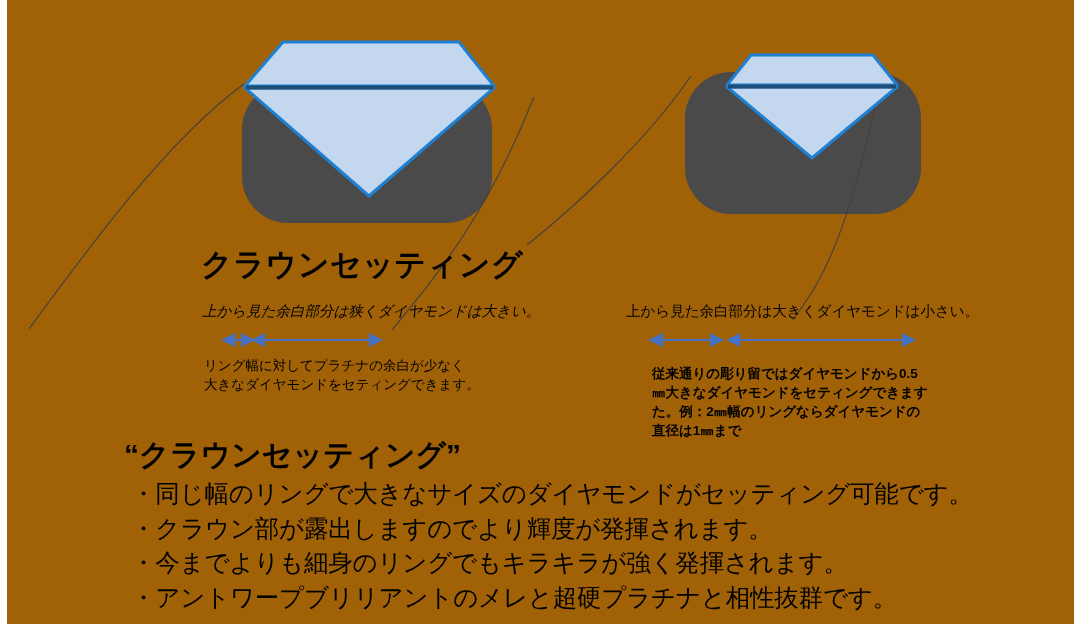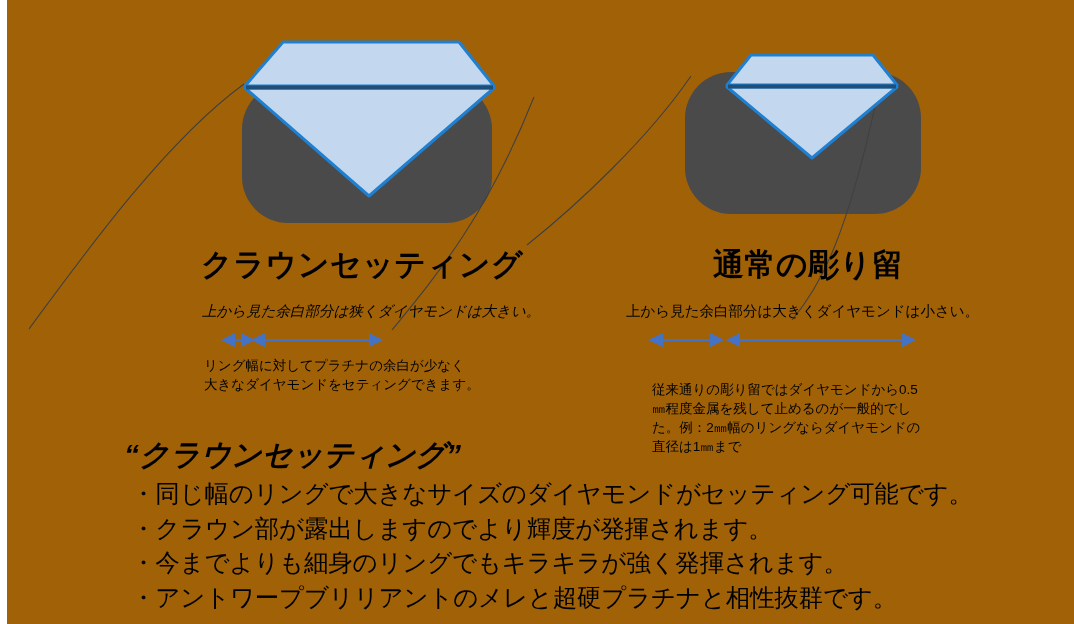--- a/index.html
+++ b/index.html
@@ -45,21 +45,20 @@
   }
   .panel-note {
     font-size: 13.5px;
     line-height: 1.42;
     color: #000;
   }
   .panel-note.wrapped { width: 352px; }
 
   .headline {
     font-weight: bold;
-    font-style: italic;
     font-size: 30px;
     white-space: nowrap;
     line-height: 1;
   }
   .bullet-line {
     font-weight: normal;
     font-size: 24.5px;
     white-space: nowrap;
     line-height: 1;
     letter-spacing: -0.2px;
@@ -130,27 +129,26 @@
 
   <div class="abs panel-title" style="left:194px; top:249px;">クラウンセッティング</div>
 
   <div class="abs panel-caption" style="left:195px; top:304px;font-style:italic;">上から見た余白部分は狭くダイヤモンドは大きい。</div>
 
   <div class="abs panel-note" style="left:197px; top:356px;">
     <div>リング幅に対してプラチナの余白が少なく</div>
     <div>大きなダイヤモンドをセティングできます。</div>
   </div>
 
-  <div class="abs panel-title" style="left:706px; top:249px;">通常の彫り留</div>
 
   <div class="abs panel-caption" style="left:619px; top:304px;">上から見た余白部分は大きくダイヤモンドは小さい。</div>
 
-  <div class="abs panel-note wrapped" style="left:645px; top:380px;">
+  <div class="abs panel-note wrapped" style="left:645px; top:364px;font-weight:bold;">
     <div>従来通りの彫り留ではダイヤモンドから0.5</div>
-    <div>㎜程度金属を残して止めるのが一般的でし</div>
+    <div>㎜大きなダイヤモンドをセティングできます</div>
     <div>た。例：2㎜幅のリングならダイヤモンドの</div>
     <div>直径は1㎜まで</div>
   </div>
 
   <div class="abs headline" style="left:117px; top:440px;">“クラウンセッティング”</div>
 
   <div class="abs" style="left:124px; top:482px;">
     <div class="bullet-line" style="margin-bottom:10px;">・同じ幅のリングで大きなサイズのダイヤモンドがセッティング可能です。</div>
     <div class="bullet-line" style="margin-bottom:10px;">・クラウン部が露出しますのでより輝度が発揮されます。</div>
     <div class="bullet-line" style="margin-bottom:10px;">・今までよりも細身のリングでもキラキラが強く発揮されます。</div>

